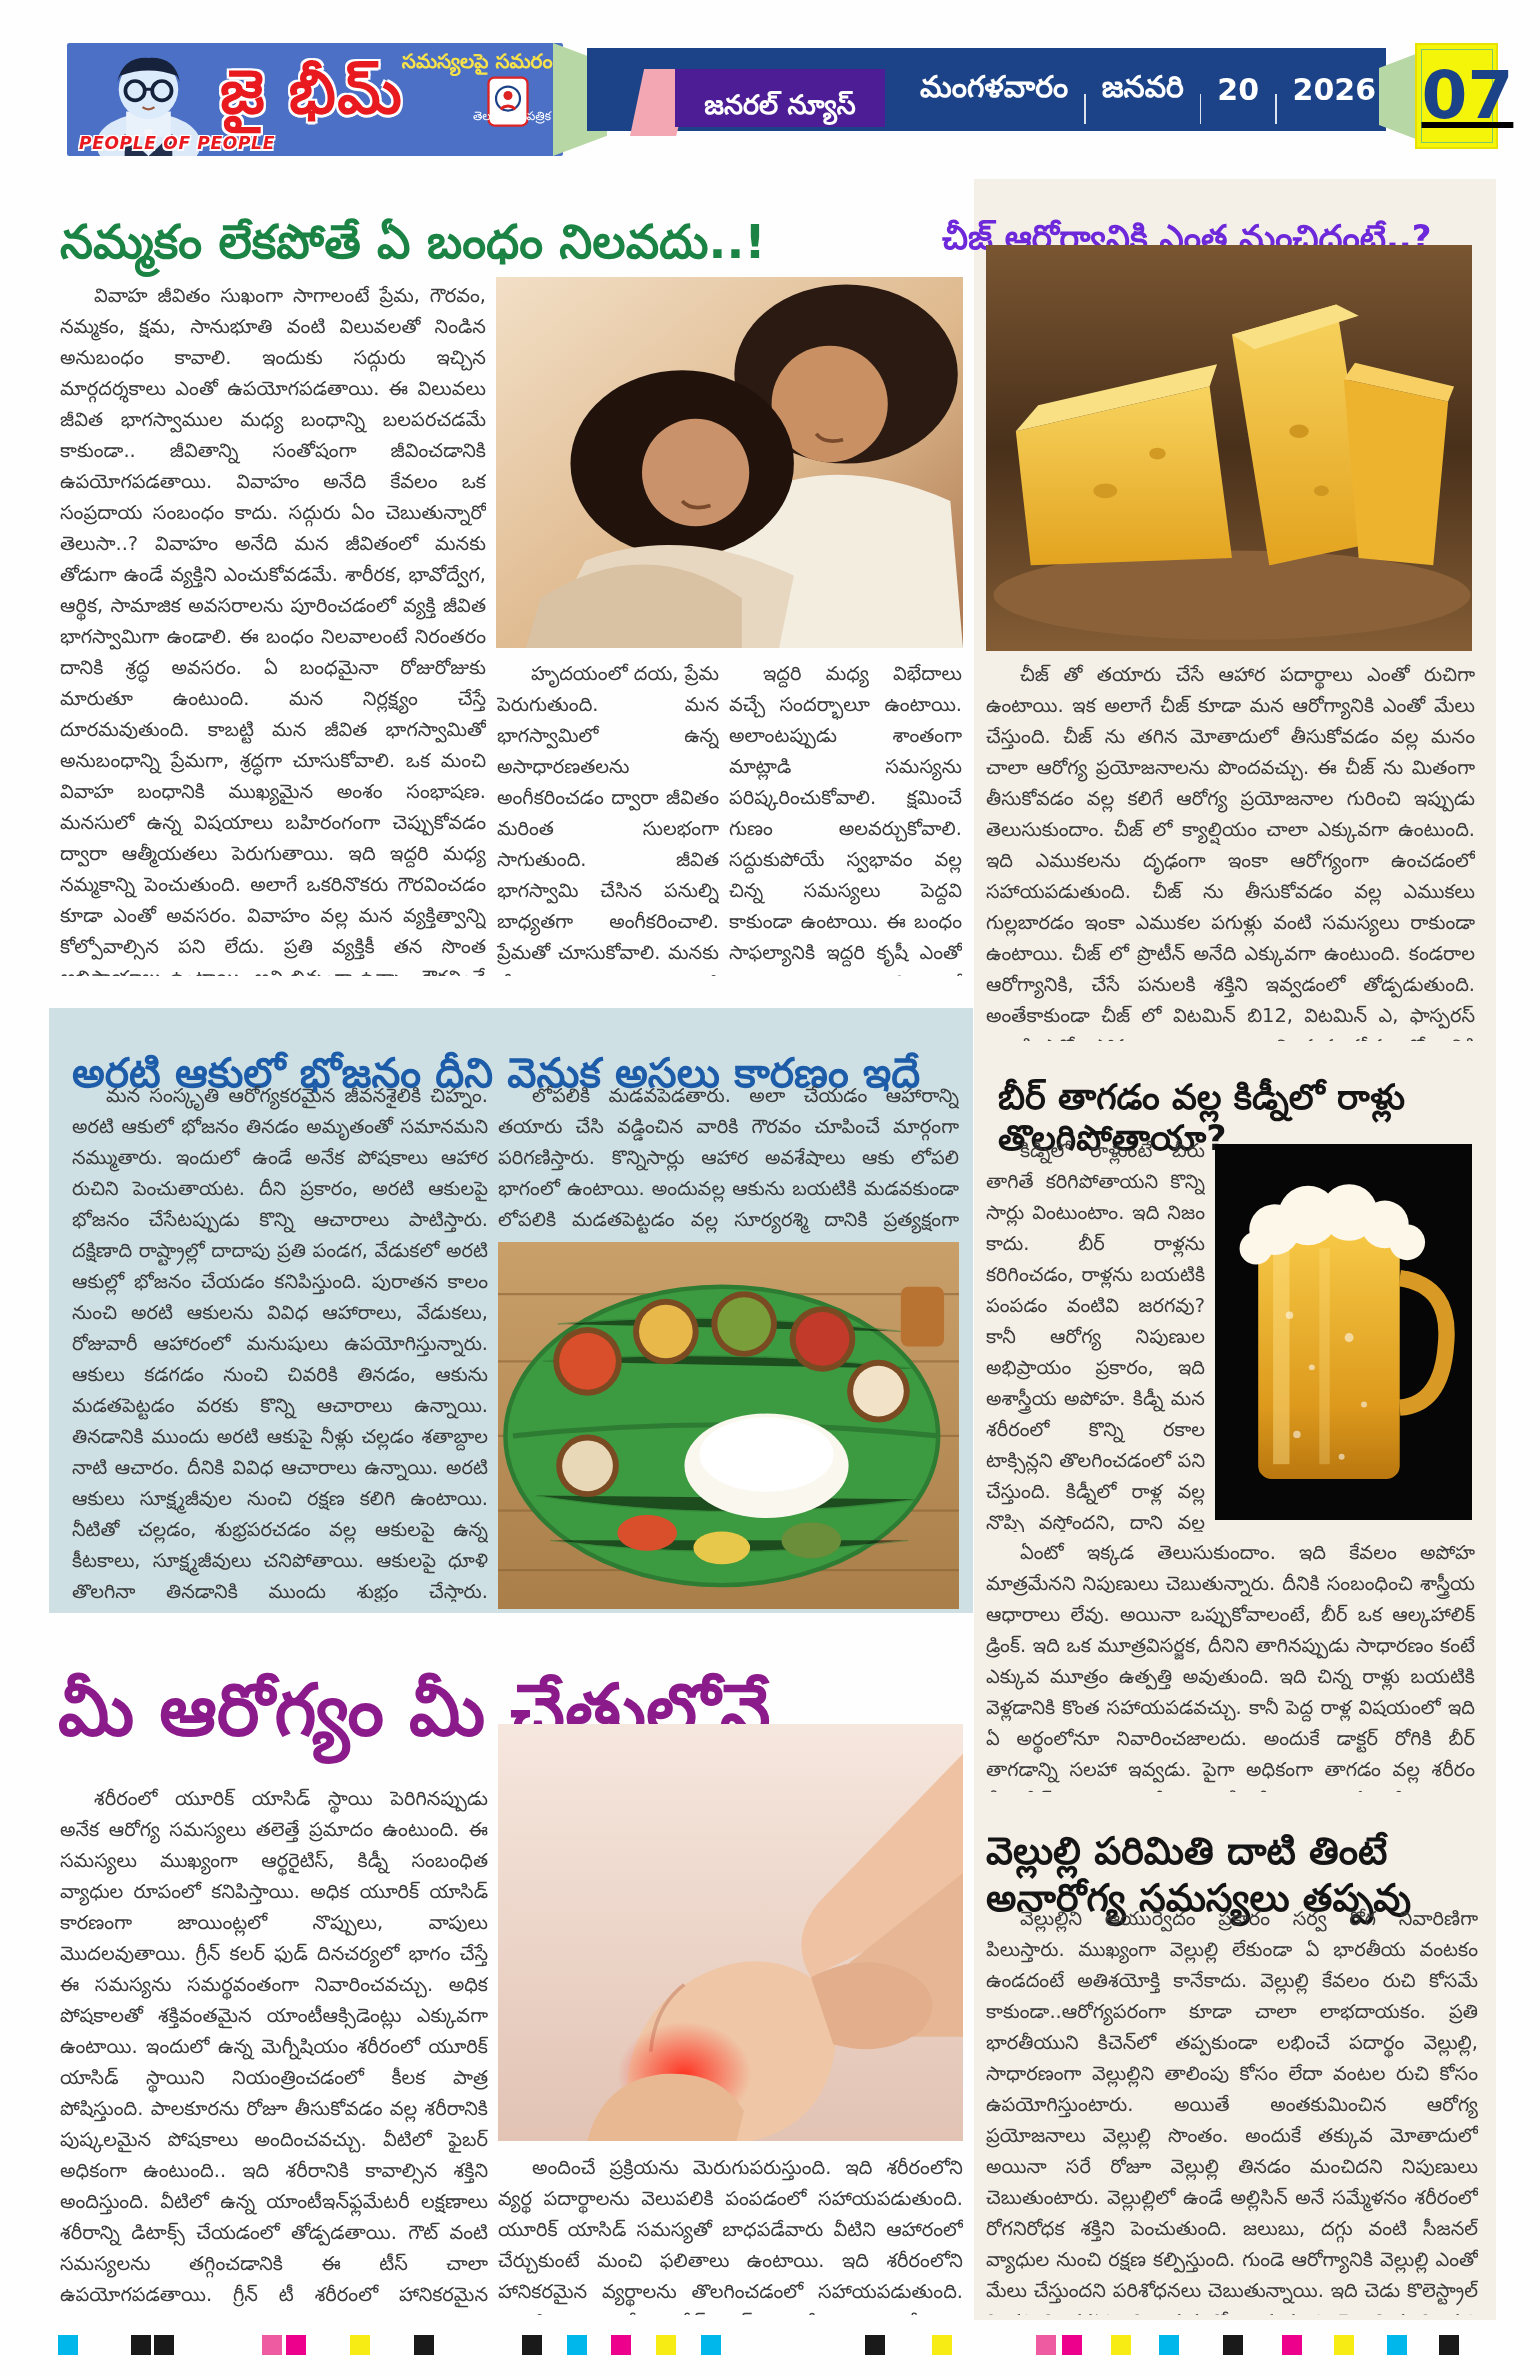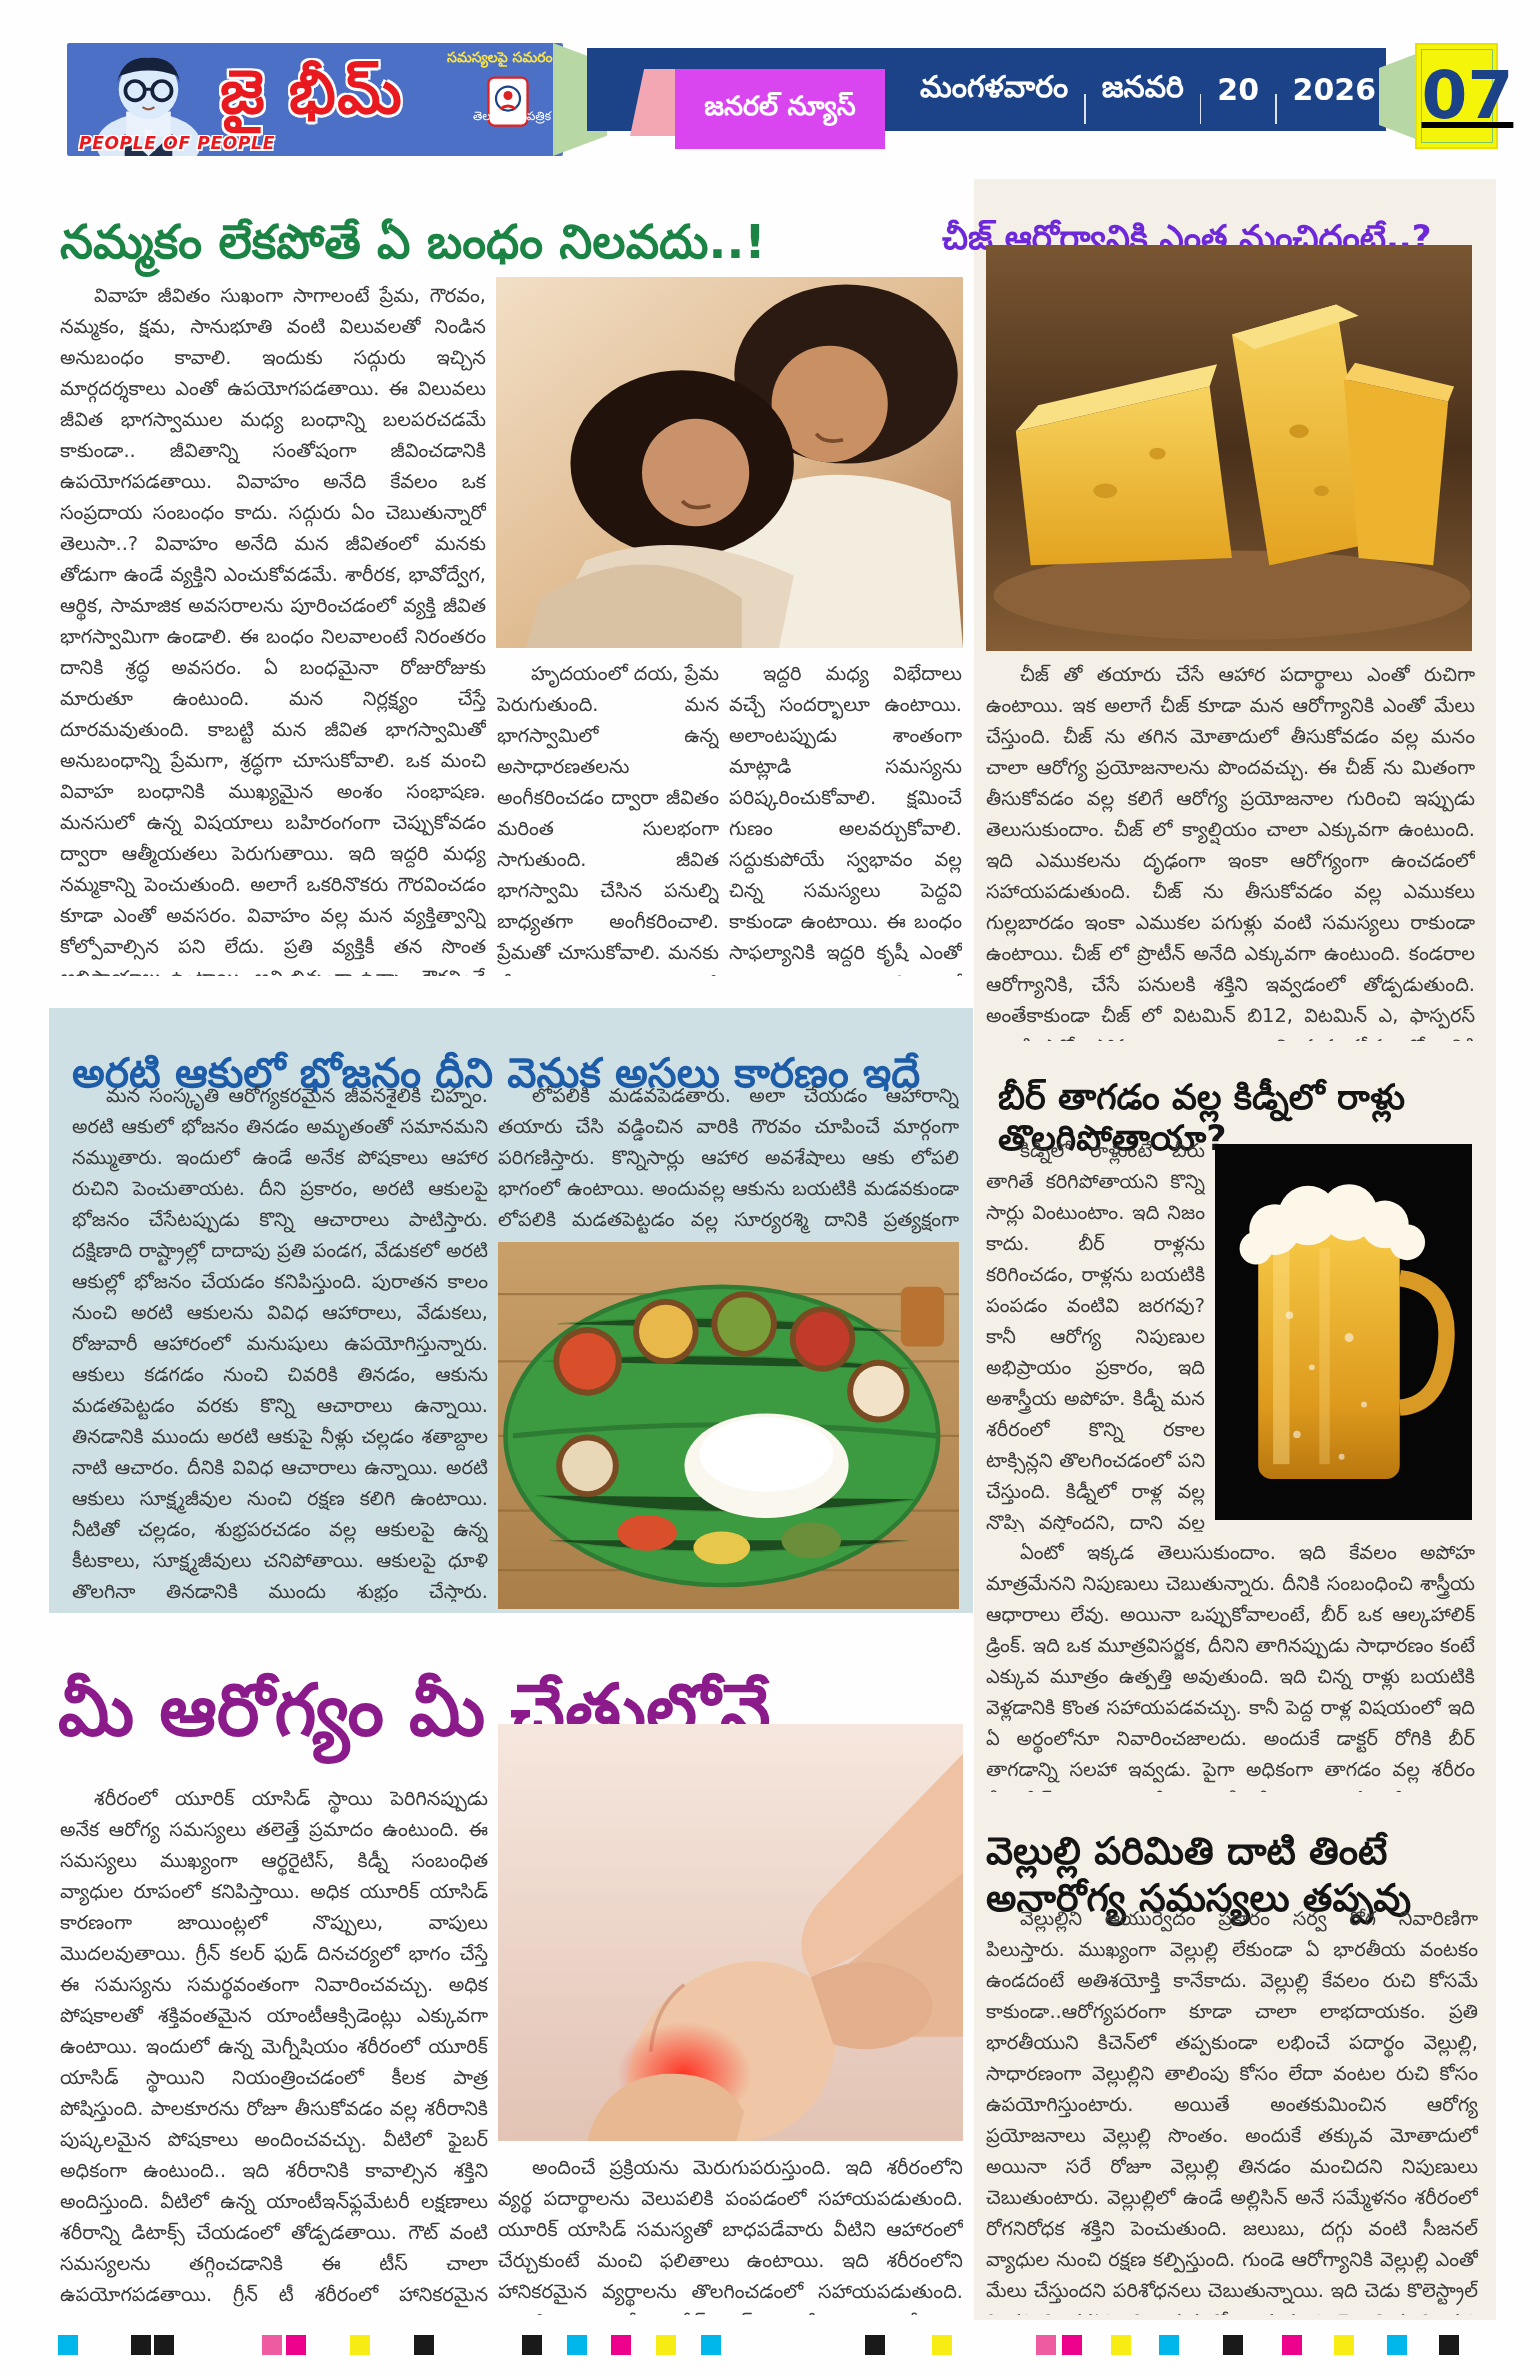--- a/index.html
+++ b/index.html
@@ -6,31 +6,31 @@
   *{box-sizing:border-box;}
   .page{position:relative;width:1541px;height:2377px;background:#fefefe;margin:0 auto;overflow:hidden;
         font-family:"DejaVu Sans","Liberation Sans",sans-serif;}
   .abs{position:absolute;}
 
   
   .logo{left:67px;top:43px;width:496px;height:113px;background:#4b70c5;border-radius:2.2px;overflow:hidden;padding-left:20px;}
   .logo-title{position:absolute;left:153px;top:13.4px;font-size:61px;font-weight:bold;color:#e8191f;
       letter-spacing:1.5px;white-space:nowrap;
       text-shadow:-2.2px -2.2px 0 #fff,2.2px -2.2px 0 #fff,-2.2px 2.2px 0 #fff,2.2px 2.2px 0 #fff,0 3px 0 #fff;}
-  .logo-tagline{position:absolute;right:10.4px;top:6px;font-size:14px;font-weight:bold;color:#f8e24a;}
+  .logo-tagline{position:absolute;right:10.4px;top:6px;font-size:20px;font-weight:bold;color:#f8e24a;}
   .logo-sub{position:absolute;right:12px;bottom:30px;font-size:12px;color:#ffffff;}
   .logo-power{position:absolute;left:12px;bottom:3px;font-size:17px;font-weight:bold;font-style:italic;
       color:#e8191f;letter-spacing:0.7px;
       text-shadow:-1.5px -1.5px 0 #fff,1.5px -1.5px 0 #fff,-1.5px 1.5px 0 #fff,1.5px 1.5px 0 #fff;}
   .green-connector{left:553px;top:43px;width:54px;height:113px;background:#b7d8a5;
       clip-path:polygon(0 0,100% 18%,100% 82%,0 100%);}
   .band{left:587px;top:48px;width:799px;height:83px;background:#1c4287;}
   .pink-accent{left:630px;top:69px;width:64px;height:67px;background:#f2a7b2;
       clip-path:polygon(22% 0,100% 0,72% 100%,0 100%);}
-  .badge{left:675px;top:69px;width:210px;height:80px;background:#d946ef;display:flex;align-items:center;justify-content:center;}
+  .badge{left:675px;top:69px;width:210px;height:58px;background:#4c1d95;display:flex;align-items:flex-end;justify-content:center;}
   .badge span{color:#fff;font-size:27px;font-weight:bold;}
   .date-row{left:917px;top:48px;width:462px;height:83px;display:flex;align-items:center;justify-content:center;gap:16px;
       color:#fff;font-size:30px;font-weight:bold;}
   .date-sep{width:1.5px;height:30px;background:#ffffff;opacity:.85;align-self:flex-end;margin-bottom:7.5px;}
   .num-tab{left:1379px;top:52px;width:42px;height:89px;background:#b7d8a5;
       clip-path:polygon(100% 0,100% 100%,0 82%,0 18%);}
   .num-box{left:1415px;top:43px;width:83px;height:106px;background:#f5f50a;border:2.2px solid #e8e100;
       display:flex;align-items:center;justify-content:center;}
   .num-box .inner{width:72px;height:94px;border:1.5px solid #7ec86a;display:flex;align-items:center;justify-content:flex-start;text-decoration:underline;}
   .num-box span{color:#1c4287;font-size:66px;font-weight:bold;line-height:1;}

